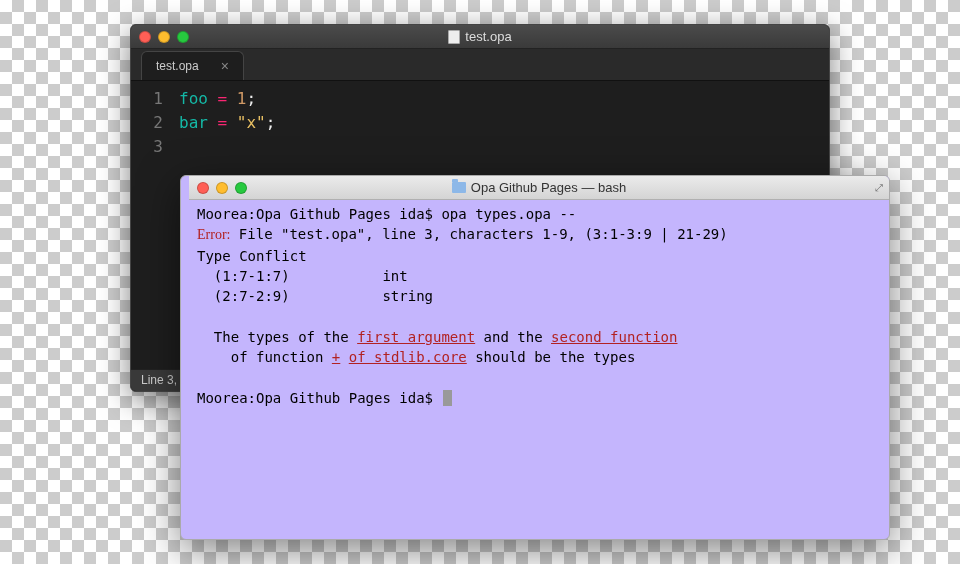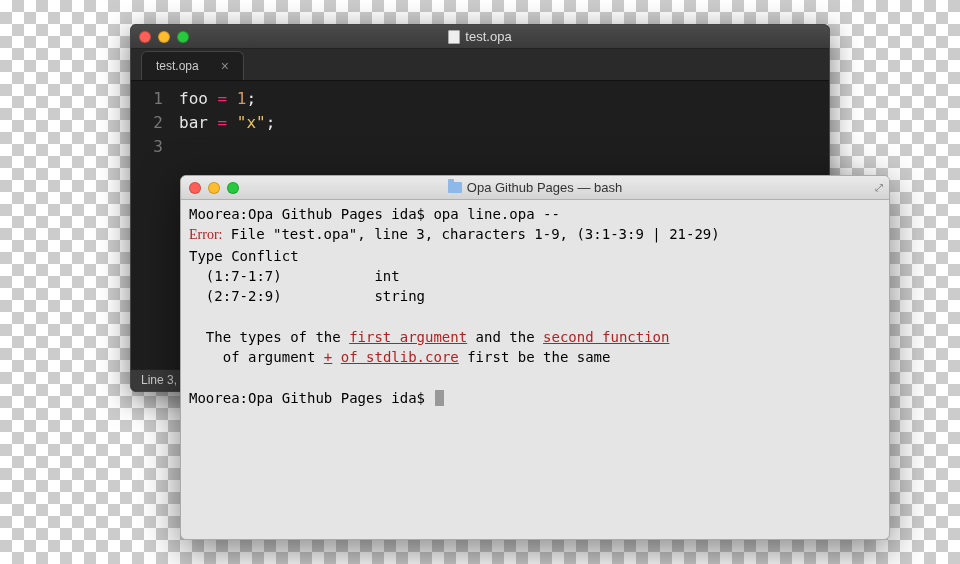--- a/index.html
+++ b/index.html
@@ -86,21 +86,21 @@
     text-align: right;
     padding: 6px 10px 6px 0;
     color: #777;
     background: #1e1e1e;
   }
   .code {
     padding: 6px 0 6px 6px;
     color: #eee;
     white-space: pre;
   }
-  .c-ident { color: #e5e5e5; }
+  .c-ident { color: #14b8a6; }
   .c-op    { color: #f92672; }
   .c-num   { color: #d19a66; }
   .c-str   { color: #e9c063; }
   .statusbar {
     position: absolute; bottom: 0; left: 0; right: 0;
     height: 22px;
     background: #3a3a3a;
     color: #ccc;
     font: 12px "Lucida Grande", sans-serif;
     padding: 3px 10px;
@@ -108,24 +108,25 @@
   }
 
   
   .terminal-window {
     position: absolute;
     left: 180px;
     top: 175px;
     width: 710px;
     height: 365px;
     border-radius: 6px;
-    background: #e5e5e5;
+    background: #c4b5fd;
     box-shadow: 0 10px 40px rgba(0,0,0,0.5);
     overflow: hidden;
     border: 1px solid #aaa;
+    padding-left: 8px;
   }
   .term-titlebar {
     height: 24px;
     background: linear-gradient(#ebebeb, #d4d4d4);
     display: flex;
     align-items: center;
     padding: 0 8px;
     position: relative;
     border-bottom: 1px solid #b0b0b0;
   }
@@ -196,23 +197,23 @@
       <div class="tl tl-close"></div>
       <div class="tl tl-min"></div>
       <div class="tl tl-max"></div>
     </div>
     <div class="titlebar-title">
       <span class="folder-icon"></span>
       <span>Opa Github Pages — bash</span>
     </div>
     <span class="expand-icon">⤢</span>
   </div>
-  <div class="term-body"><span>Moorea:Opa Github Pages ida$ </span><span>opa line.opa --</span>
+  <div class="term-body"><span>Moorea:Opa Github Pages ida$ </span><span>opa types.opa --</span>
 <span class="t-err">Error:</span><span> File "test.opa", line 3, characters 1-9, (3:1-3:9 | 21-29)</span>
 <span>Type Conflict</span>
 <span>  (1:7-1:7)           </span><span>int</span>
 <span>  (2:7-2:9)           </span><span>string</span>
 
 <span>  The types of the </span><span class="t-hl">first argument</span><span> and the </span><span class="t-hl">second function</span>
-<span>    of argument </span><span class="t-hl">+</span><span> </span><span class="t-hl">of stdlib.core</span><span> first be the same</span>
+<span>    of function </span><span class="t-hl">+</span><span> </span><span class="t-hl">of stdlib.core</span><span> should be the types</span>
 
 <span>Moorea:Opa Github Pages ida$ </span><span class="cursor"></span></div>
 </div>
 
 </body></html>

